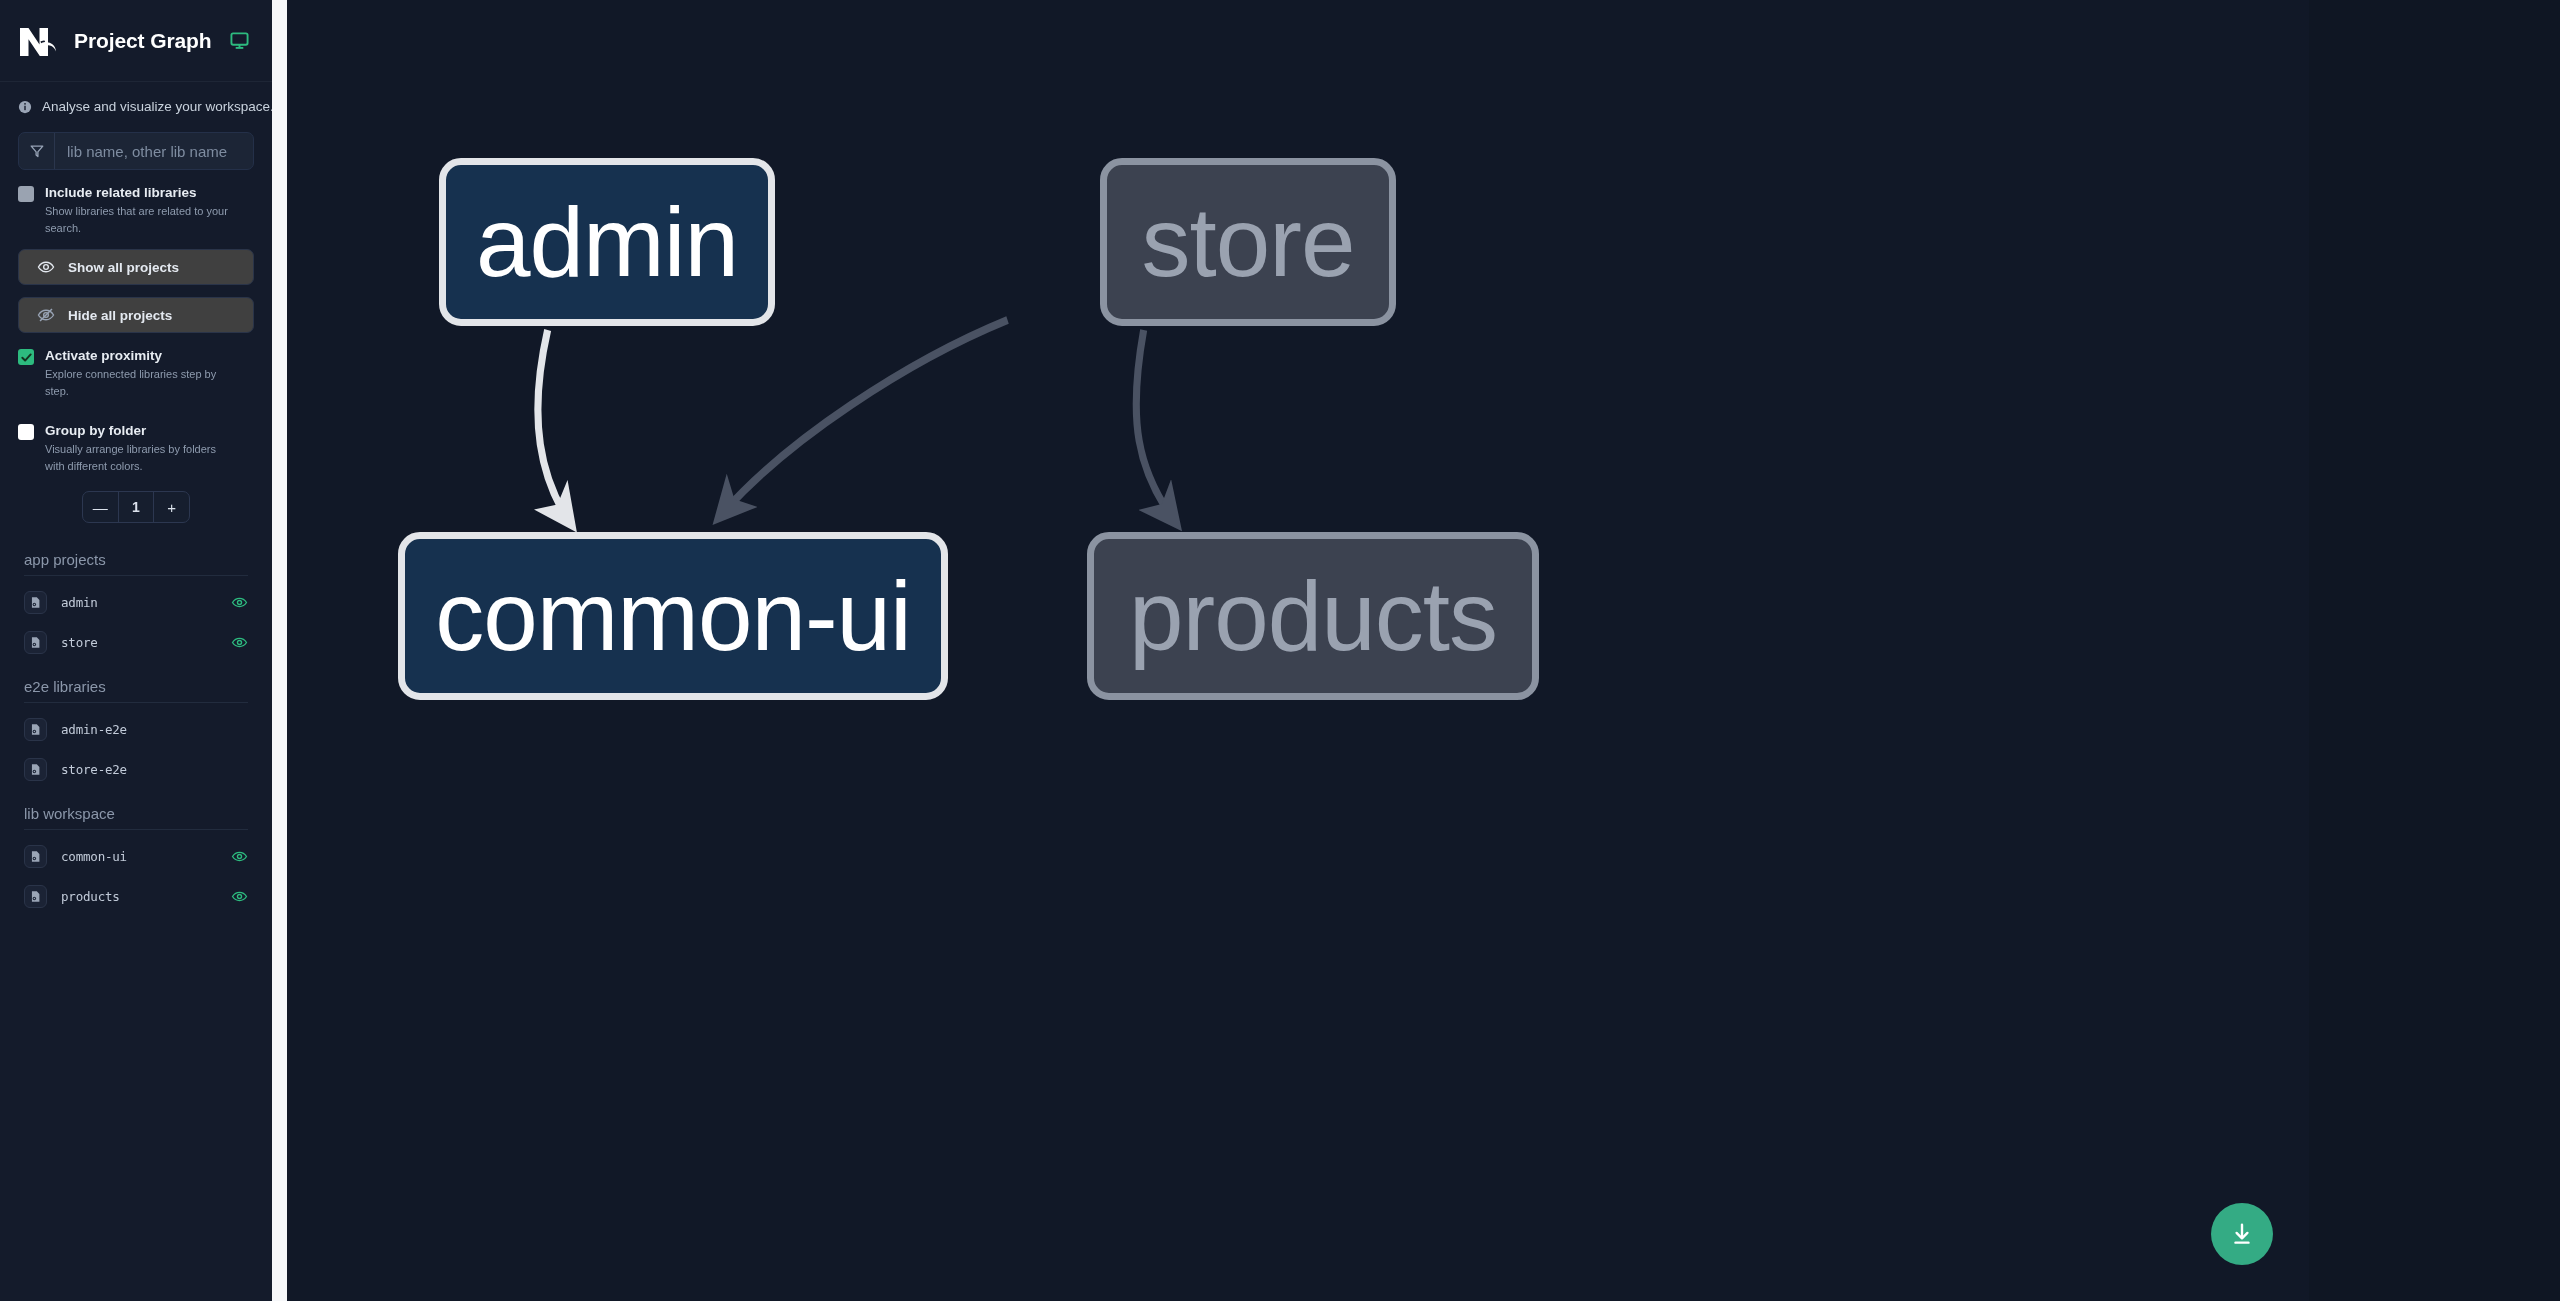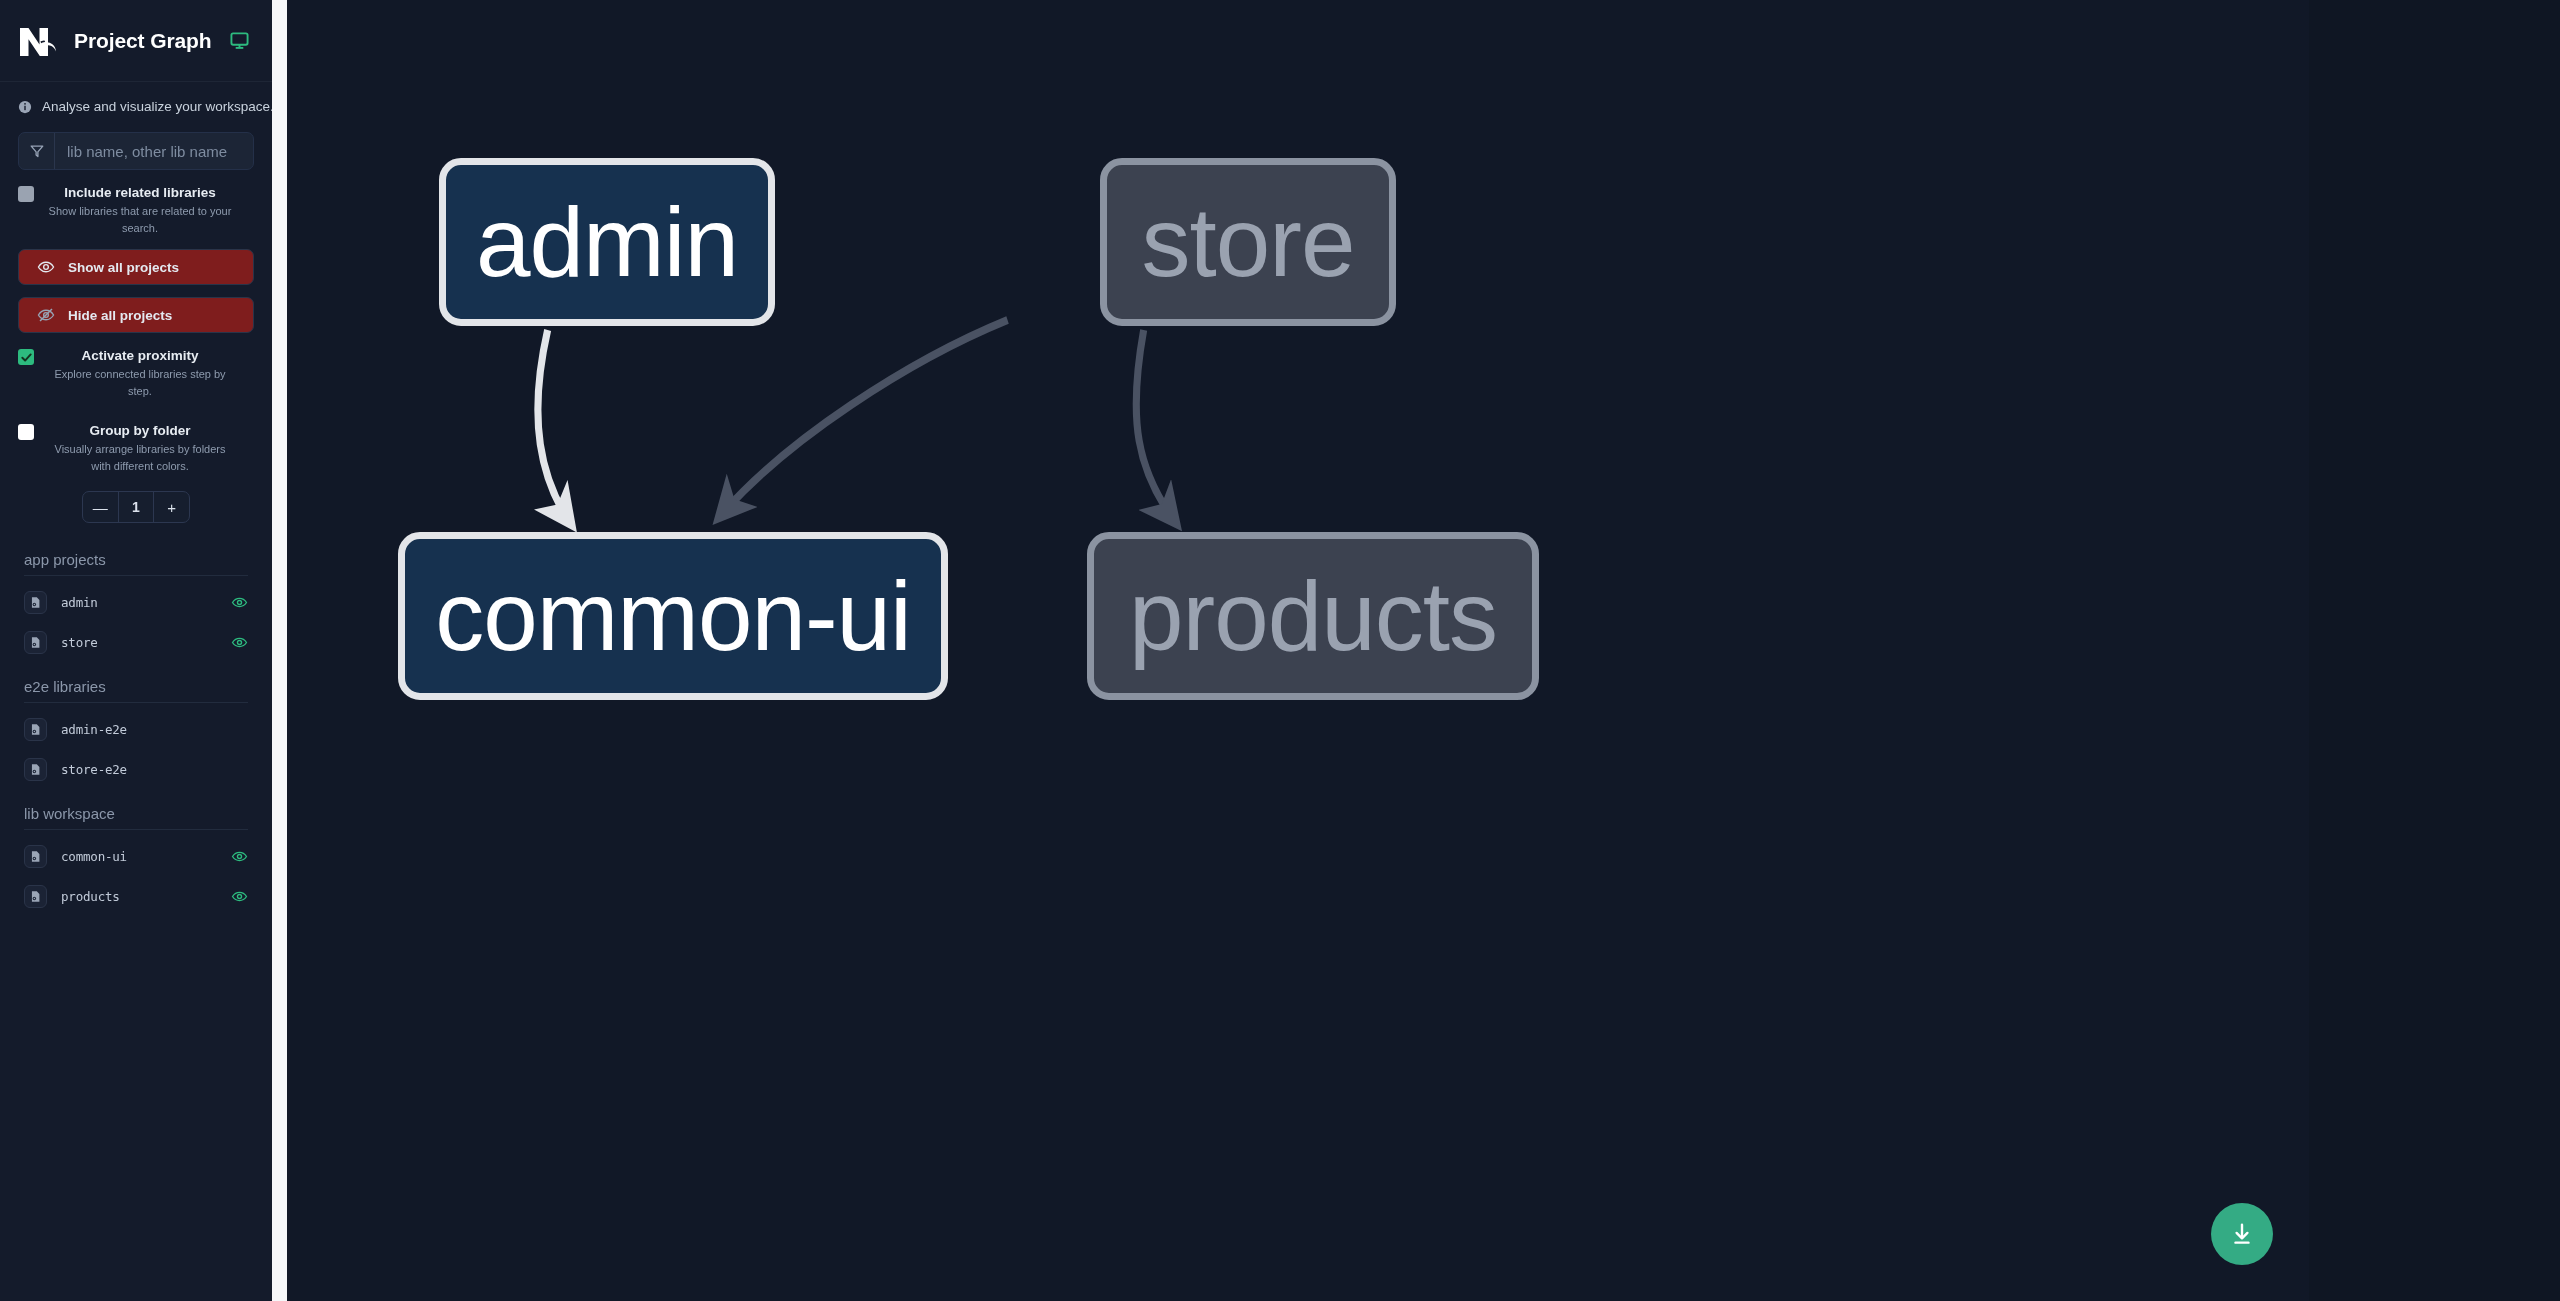--- a/index.html
+++ b/index.html
@@ -97,21 +97,20 @@
     font-family: "Liberation Sans", sans-serif;
     font-size: 15px;
     padding: 0 12px;
   }
   .search-input::placeholder { color: #7e8ca0; }
 
   .check-block {
     display: flex;
     gap: 11px;
     padding: 14px 18px 0 18px;
-    text-align: center;
   }
   .cbox {
     width: 16px; height: 16px;
     flex: 0 0 16px;
     margin-top: 2px;
     border-radius: 3px;
     display: flex;
     align-items: center;
     justify-content: center;
   }
@@ -132,21 +131,21 @@
     font-size: 11px;
     line-height: 17px;
     max-width: 190px;
   }
 
   .btn-row { padding: 0 18px; }
   .pill-btn {
     margin-top: 12px;
     width: 100%;
     height: 36px;
-    background: #7f1d1d;
+    background: #404040;
     border: 1px solid #2a3449;
     border-radius: 7px;
     display: flex;
     align-items: center;
     padding-left: 18px;
     gap: 13px;
     cursor: pointer;
   }
   .pill-btn .eyeglyph { width: 18px; height: 18px; flex: 0 0 18px; display:block; }
   .pill-btn span {

